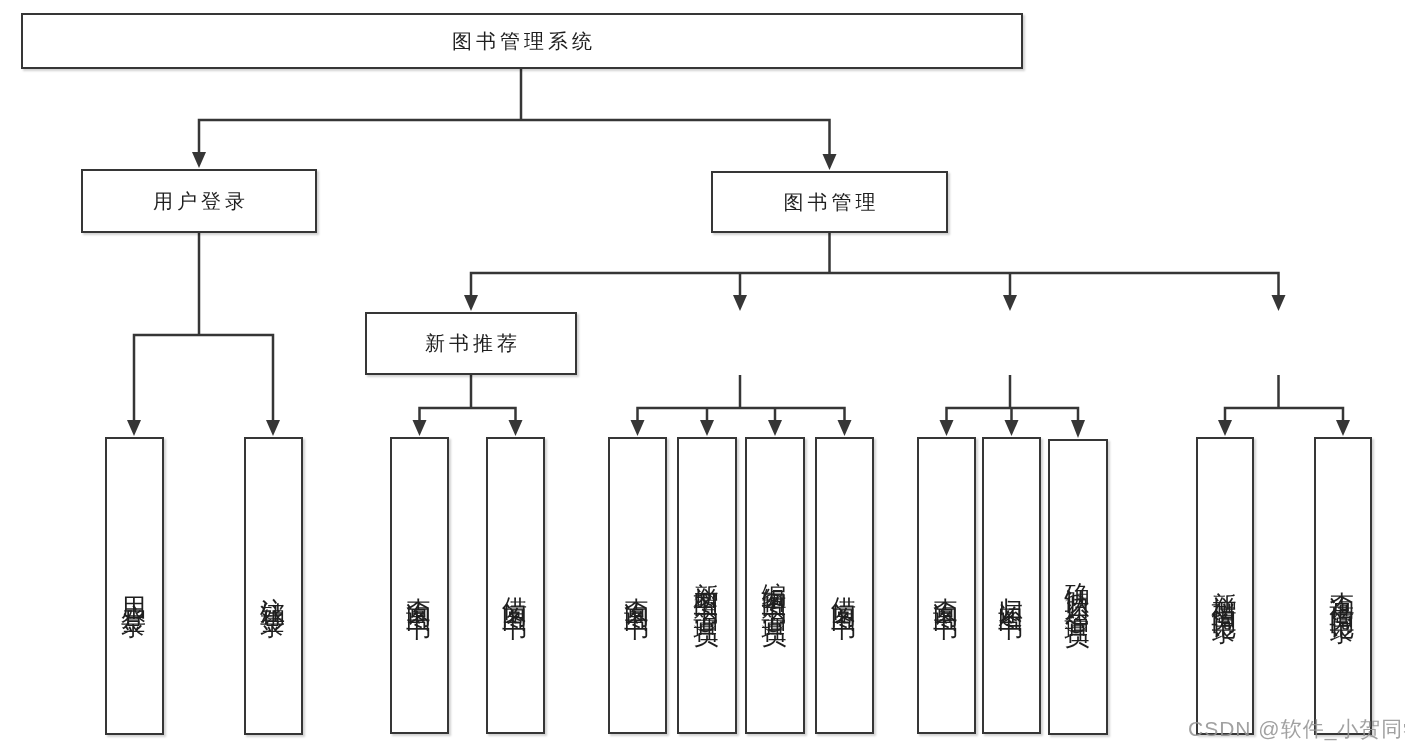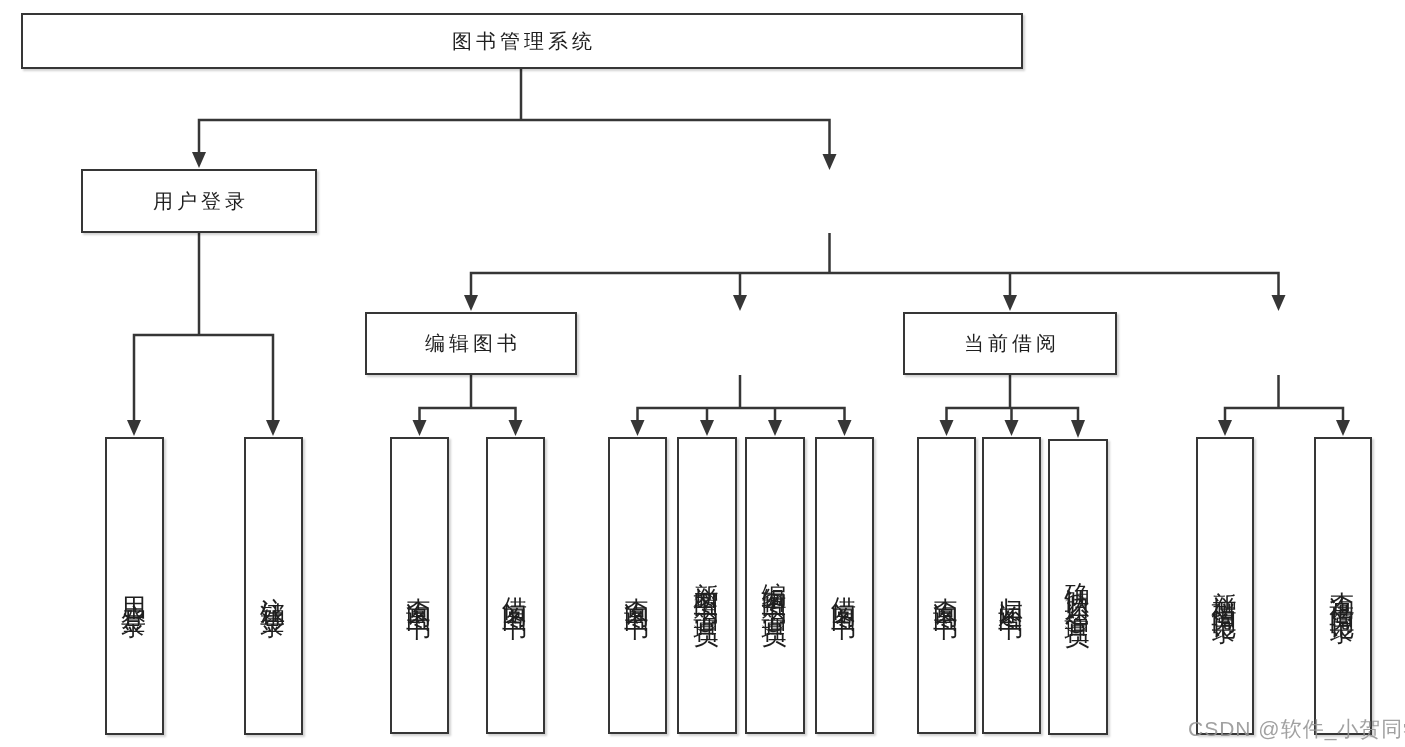--- a/index.html
+++ b/index.html
@@ -93,23 +93,23 @@
       <polygon points="1004.5,420 1018.5,420 1011.5,436"></polygon>
       <polygon points="1071,420 1085,420 1078,438"></polygon>
       <polygon points="1218,420 1232,420 1225,436"></polygon>
       <polygon points="1336,420 1350,420 1343,436"></polygon>
     </g>
   </svg>
 
   <div class="node h-node" style="left:21px;top:13px;width:1002px;height:56px">图书管理系统</div>
 
   <div class="node h-node" style="left:81px;top:169px;width:236px;height:64px">用户登录</div>
+  <div class="node h-node" style="left:711px;top:171px;width:237px;height:62px">图书管理</div>
 
-  <div class="node h-node" style="left:365px;top:312px;width:212px;height:63px">编辑图书</div>
-  <div class="node h-node" style="left:903px;top:312px;width:214px;height:63px">当前借阅</div>
+  <div class="node h-node" style="left:365px;top:312px;width:212px;height:63px">新书推荐</div>
 
   <div class="node v-node" style="left:105px;top:437px;width:59px;height:298px">用户登录</div>
   <div class="node v-node" style="left:244px;top:437px;width:59px;height:298px">注销登录</div>
 
   <div class="node v-node" style="left:390px;top:437px;width:59px;height:297px">查询图书</div>
   <div class="node v-node" style="left:486px;top:437px;width:59px;height:297px">借阅图书</div>
 
   <div class="node v-node" style="left:608px;top:437px;width:59px;height:297px">查询图书</div>
   <div class="node v-node" style="left:677px;top:437px;width:60px;height:297px">新增图书（管理员）</div>
   <div class="node v-node" style="left:745px;top:437px;width:60px;height:297px">编辑图书（管理员）</div>

